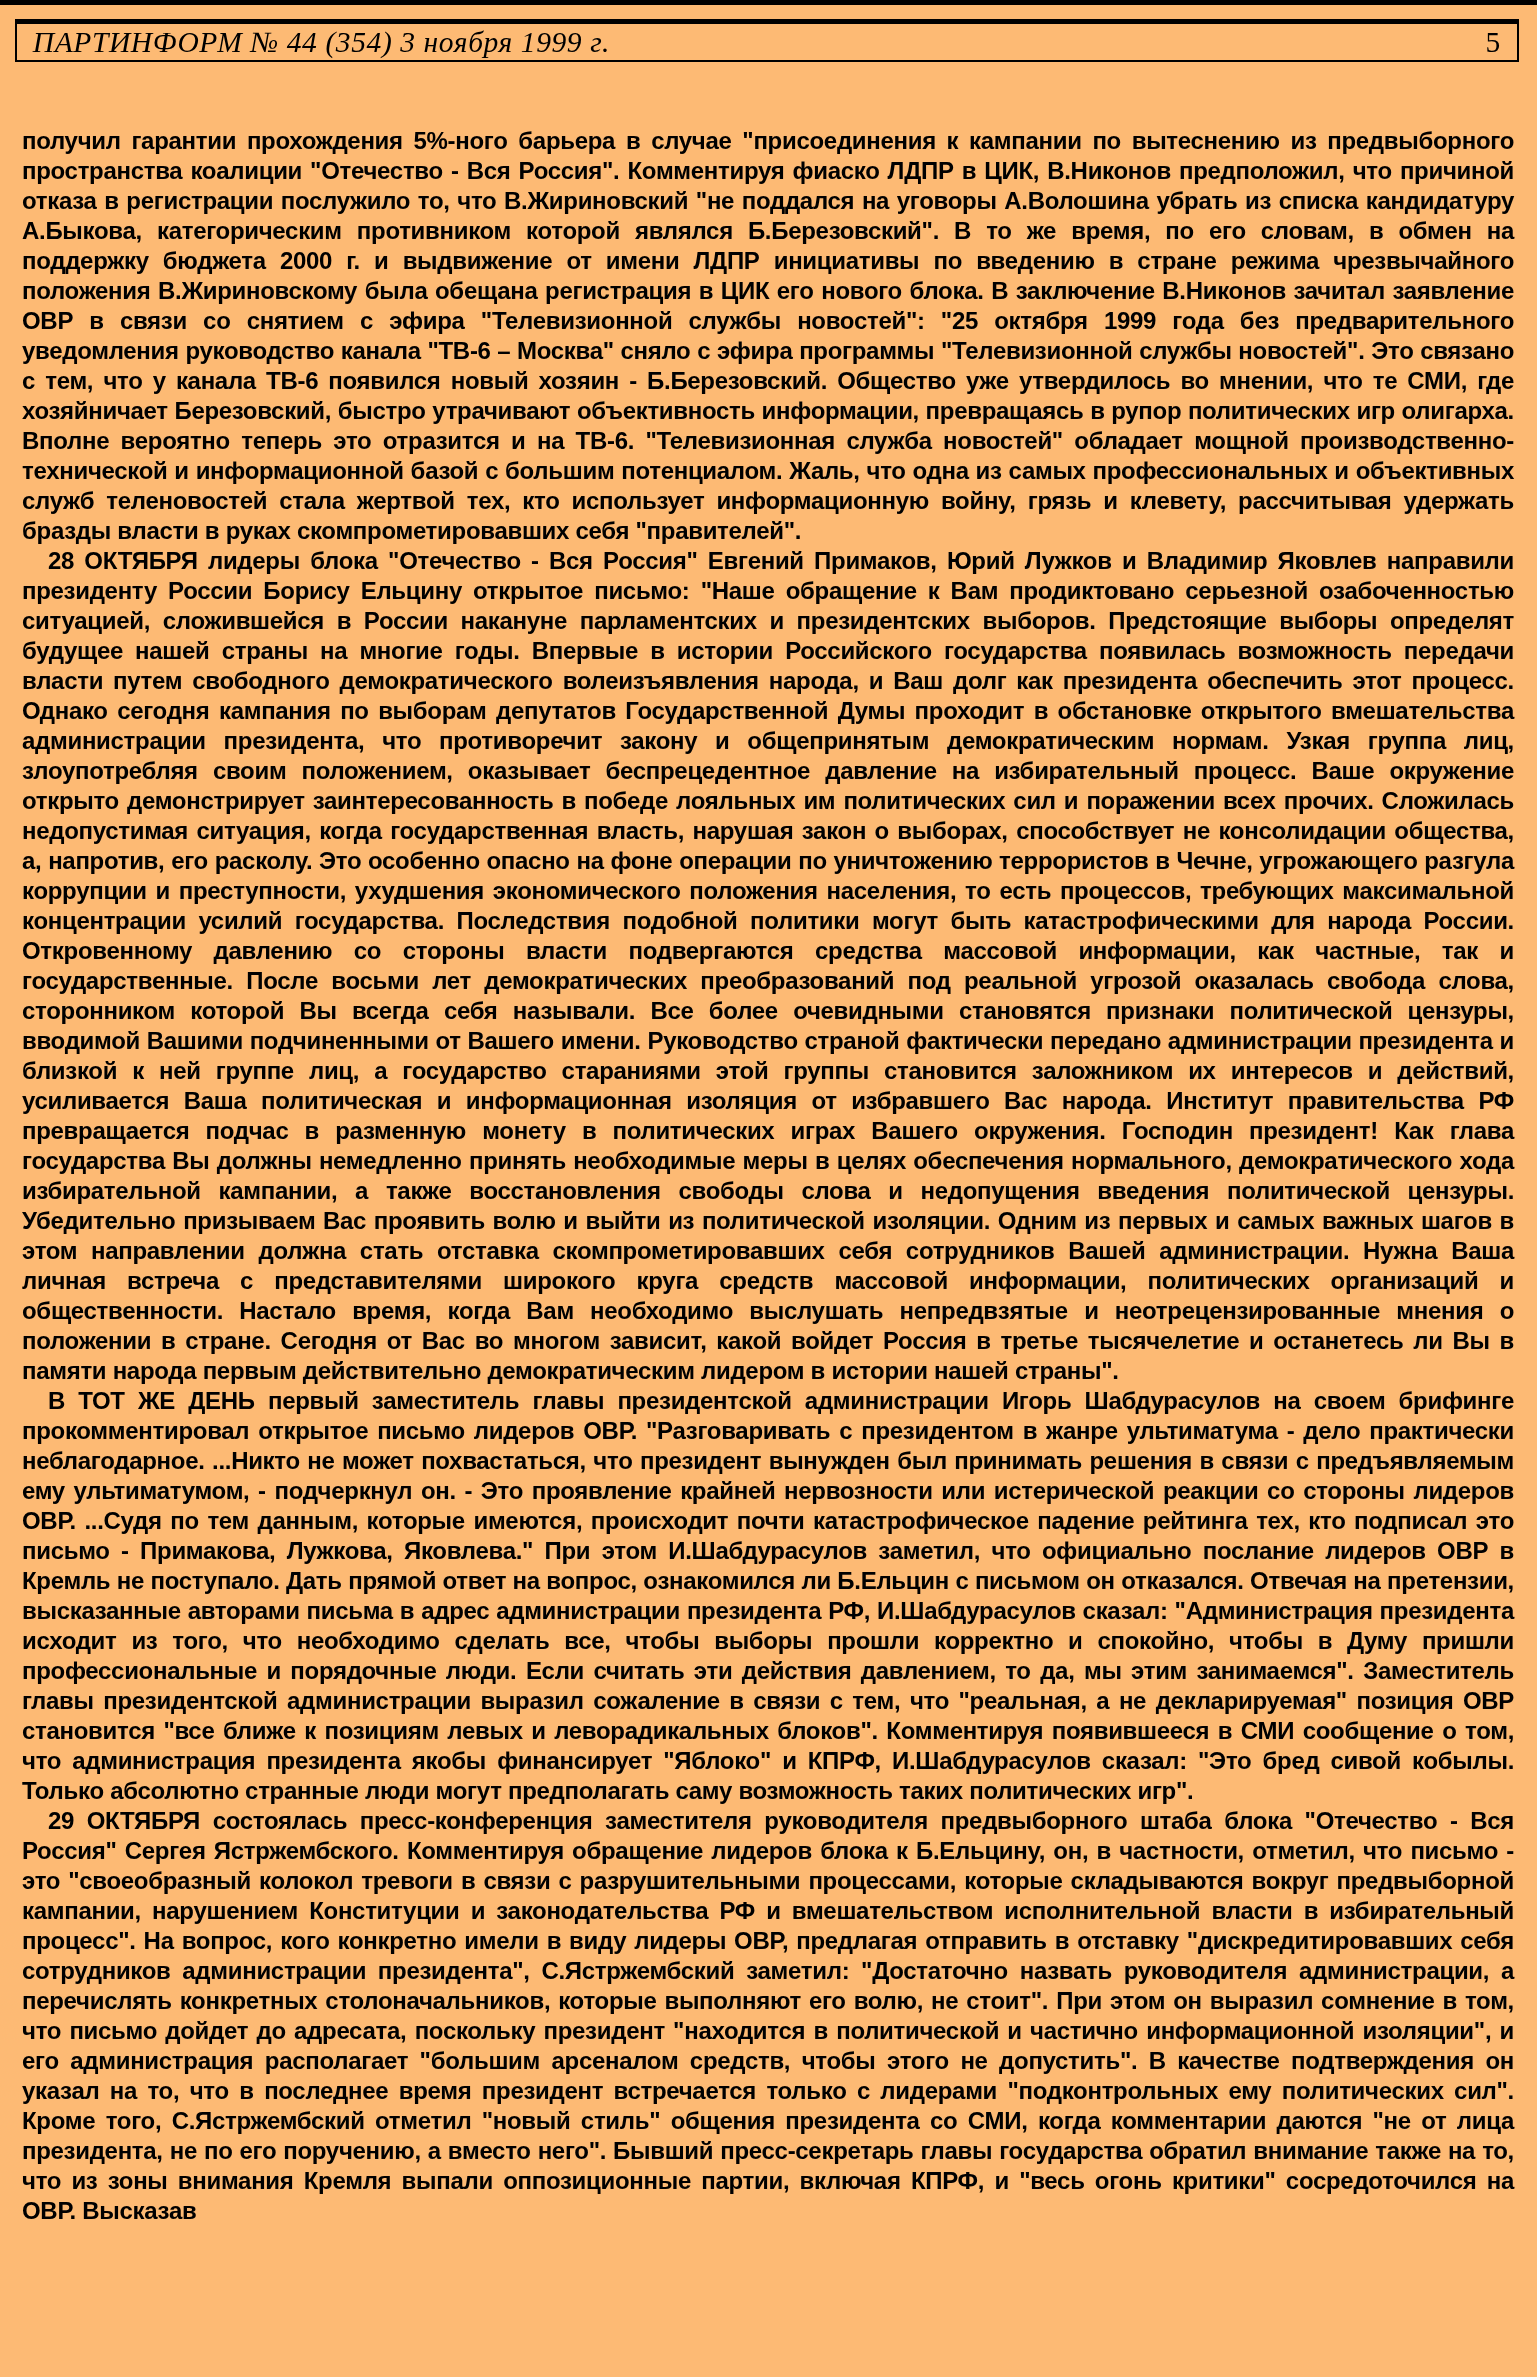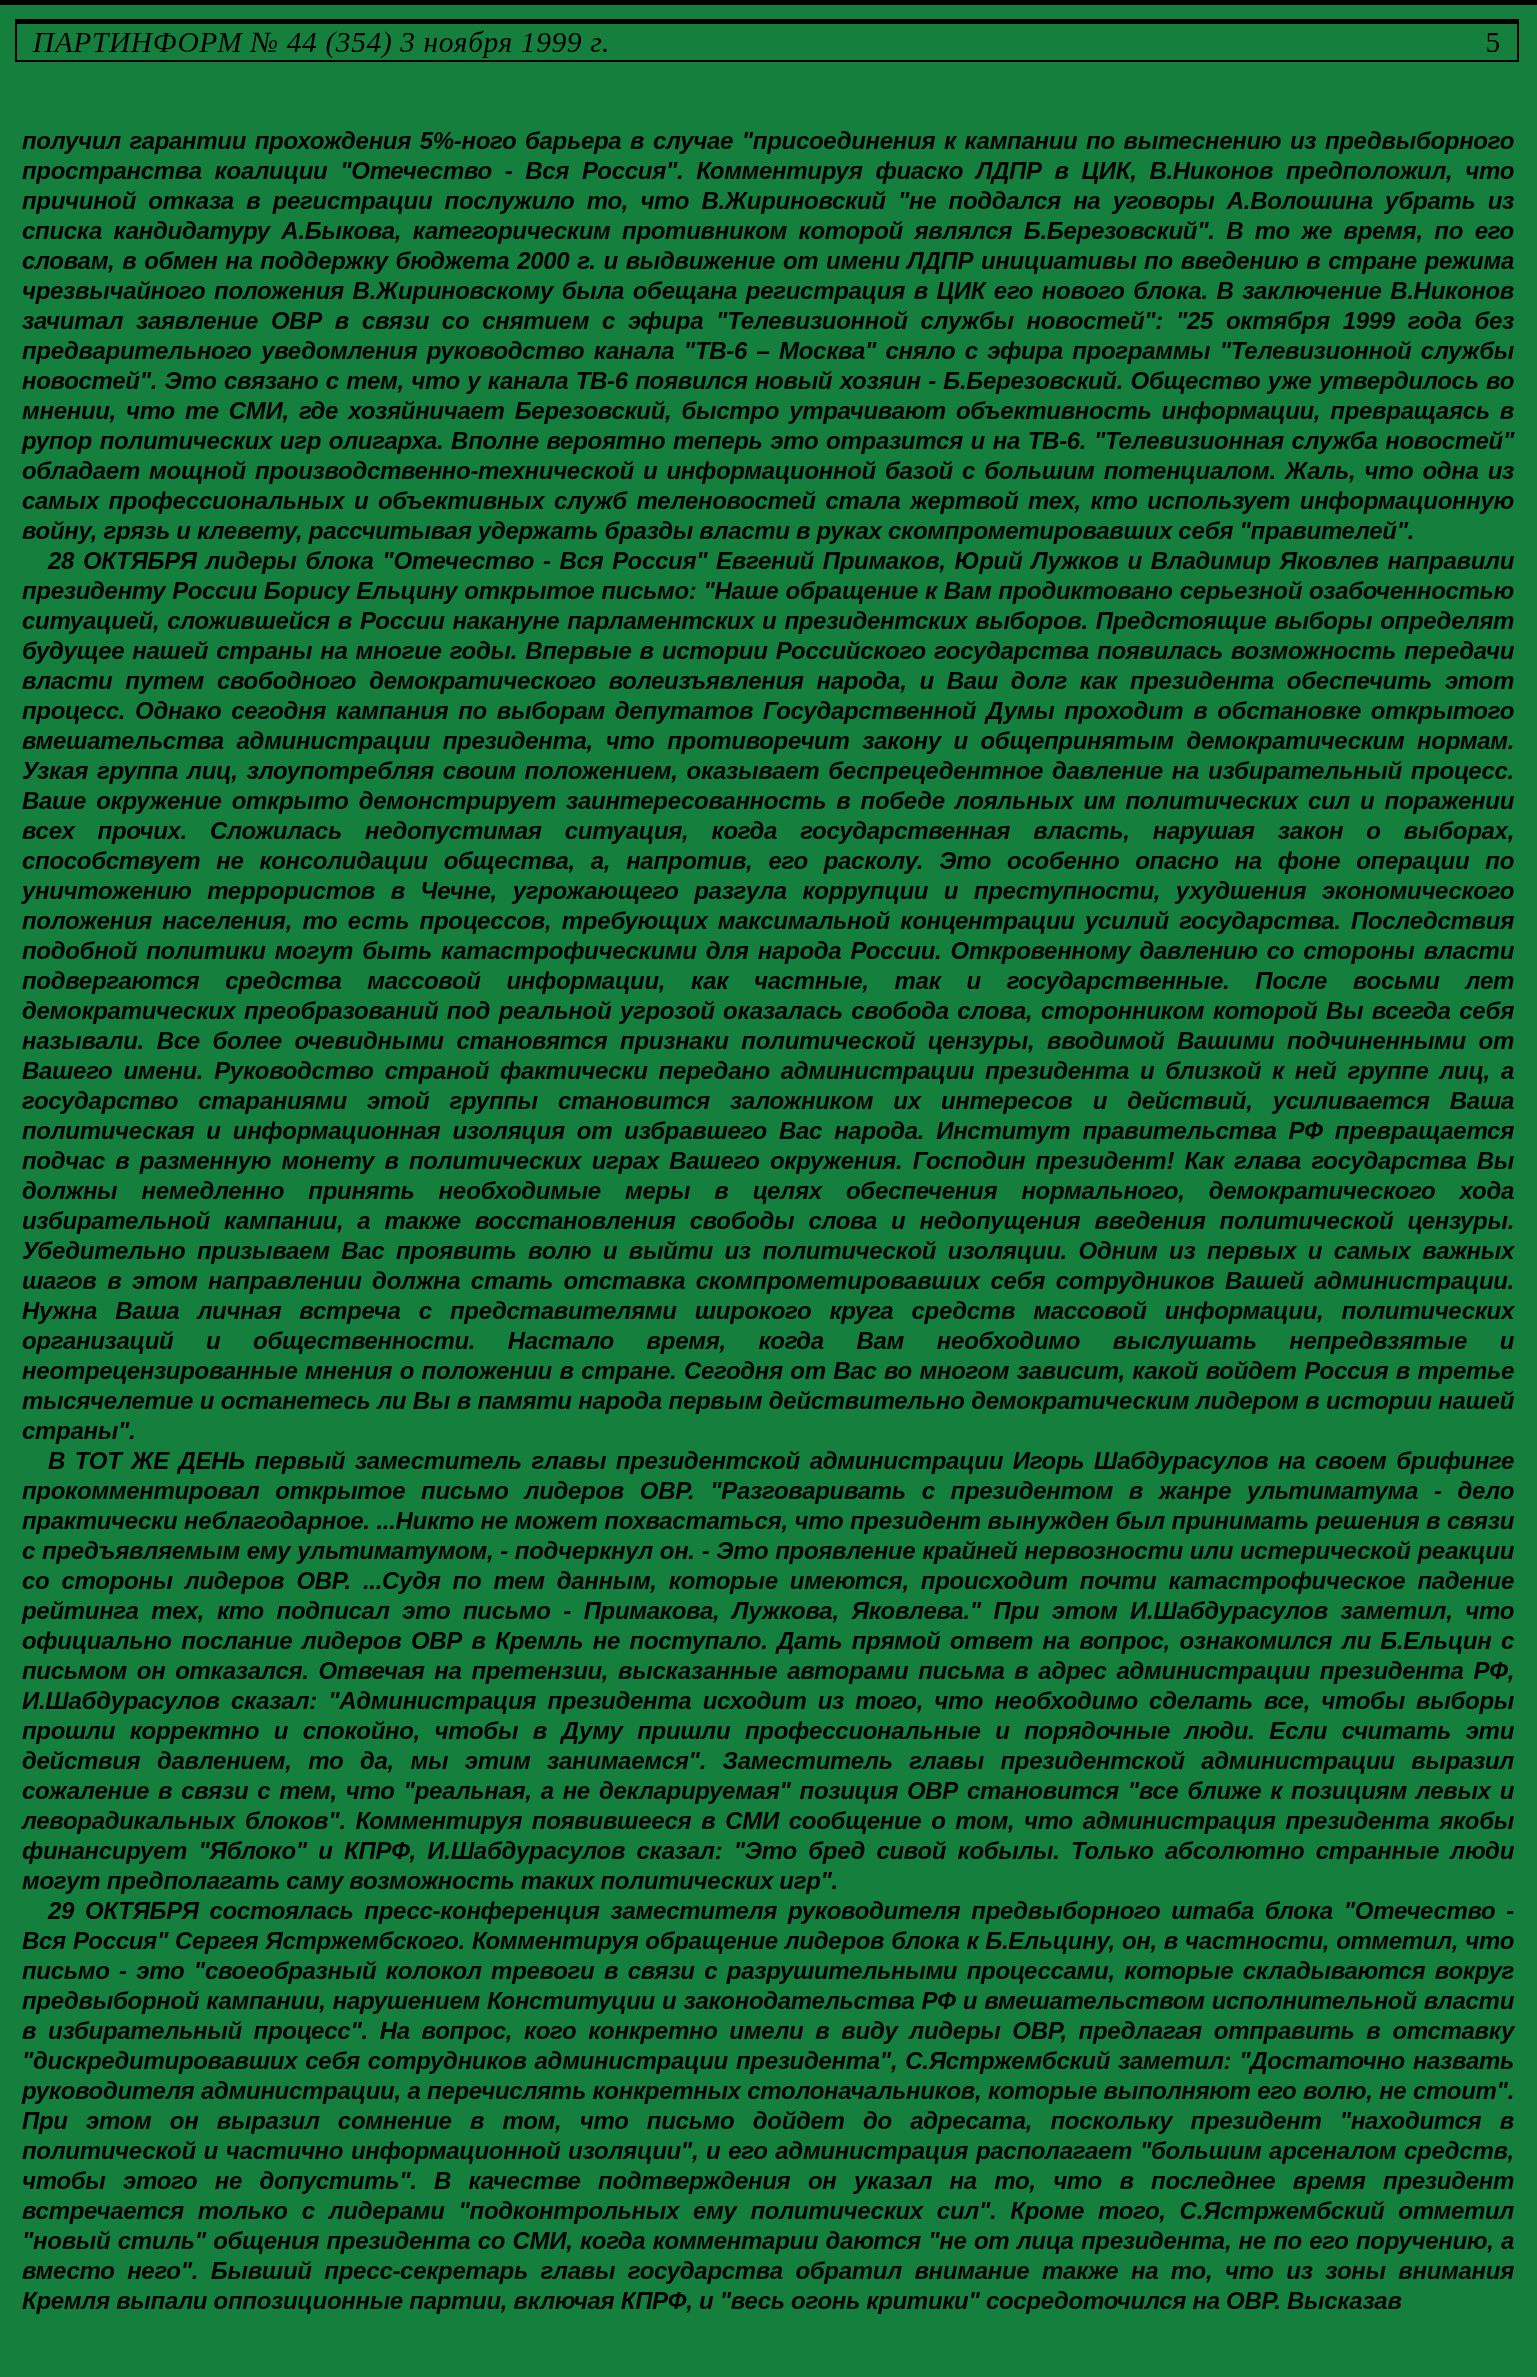--- a/index.html
+++ b/index.html
@@ -4,21 +4,21 @@
 <style>
   html, body {
     margin: 0;
     padding: 0;
     background: #ffffff;
   }
   .page {
     position: relative;
     width: 1537px;
     height: 2377px;
-    background: #15803d;
+    background: #fdba74;
     overflow: hidden;
     font-family: "Liberation Sans", sans-serif;
     color: #000;
   }
   .top-rule {
     position: absolute;
     top: 0;
     left: 0;
     width: 100%;
     height: 4.5px;
@@ -54,21 +54,20 @@
     right: 23px;
     top: 126px;
     text-align: justify;
     font-weight: bold;
     font-size: 24px;
     line-height: 30px;
     letter-spacing: -0.3px;
   }
   .article p {
     margin: 0;
-    font-style: italic;
   }
   .article p.indent {
     text-indent: 26px;
   }
 </style>
 </head>
 <body>
 
 <div class="page">
   <div class="top-rule"></div>

